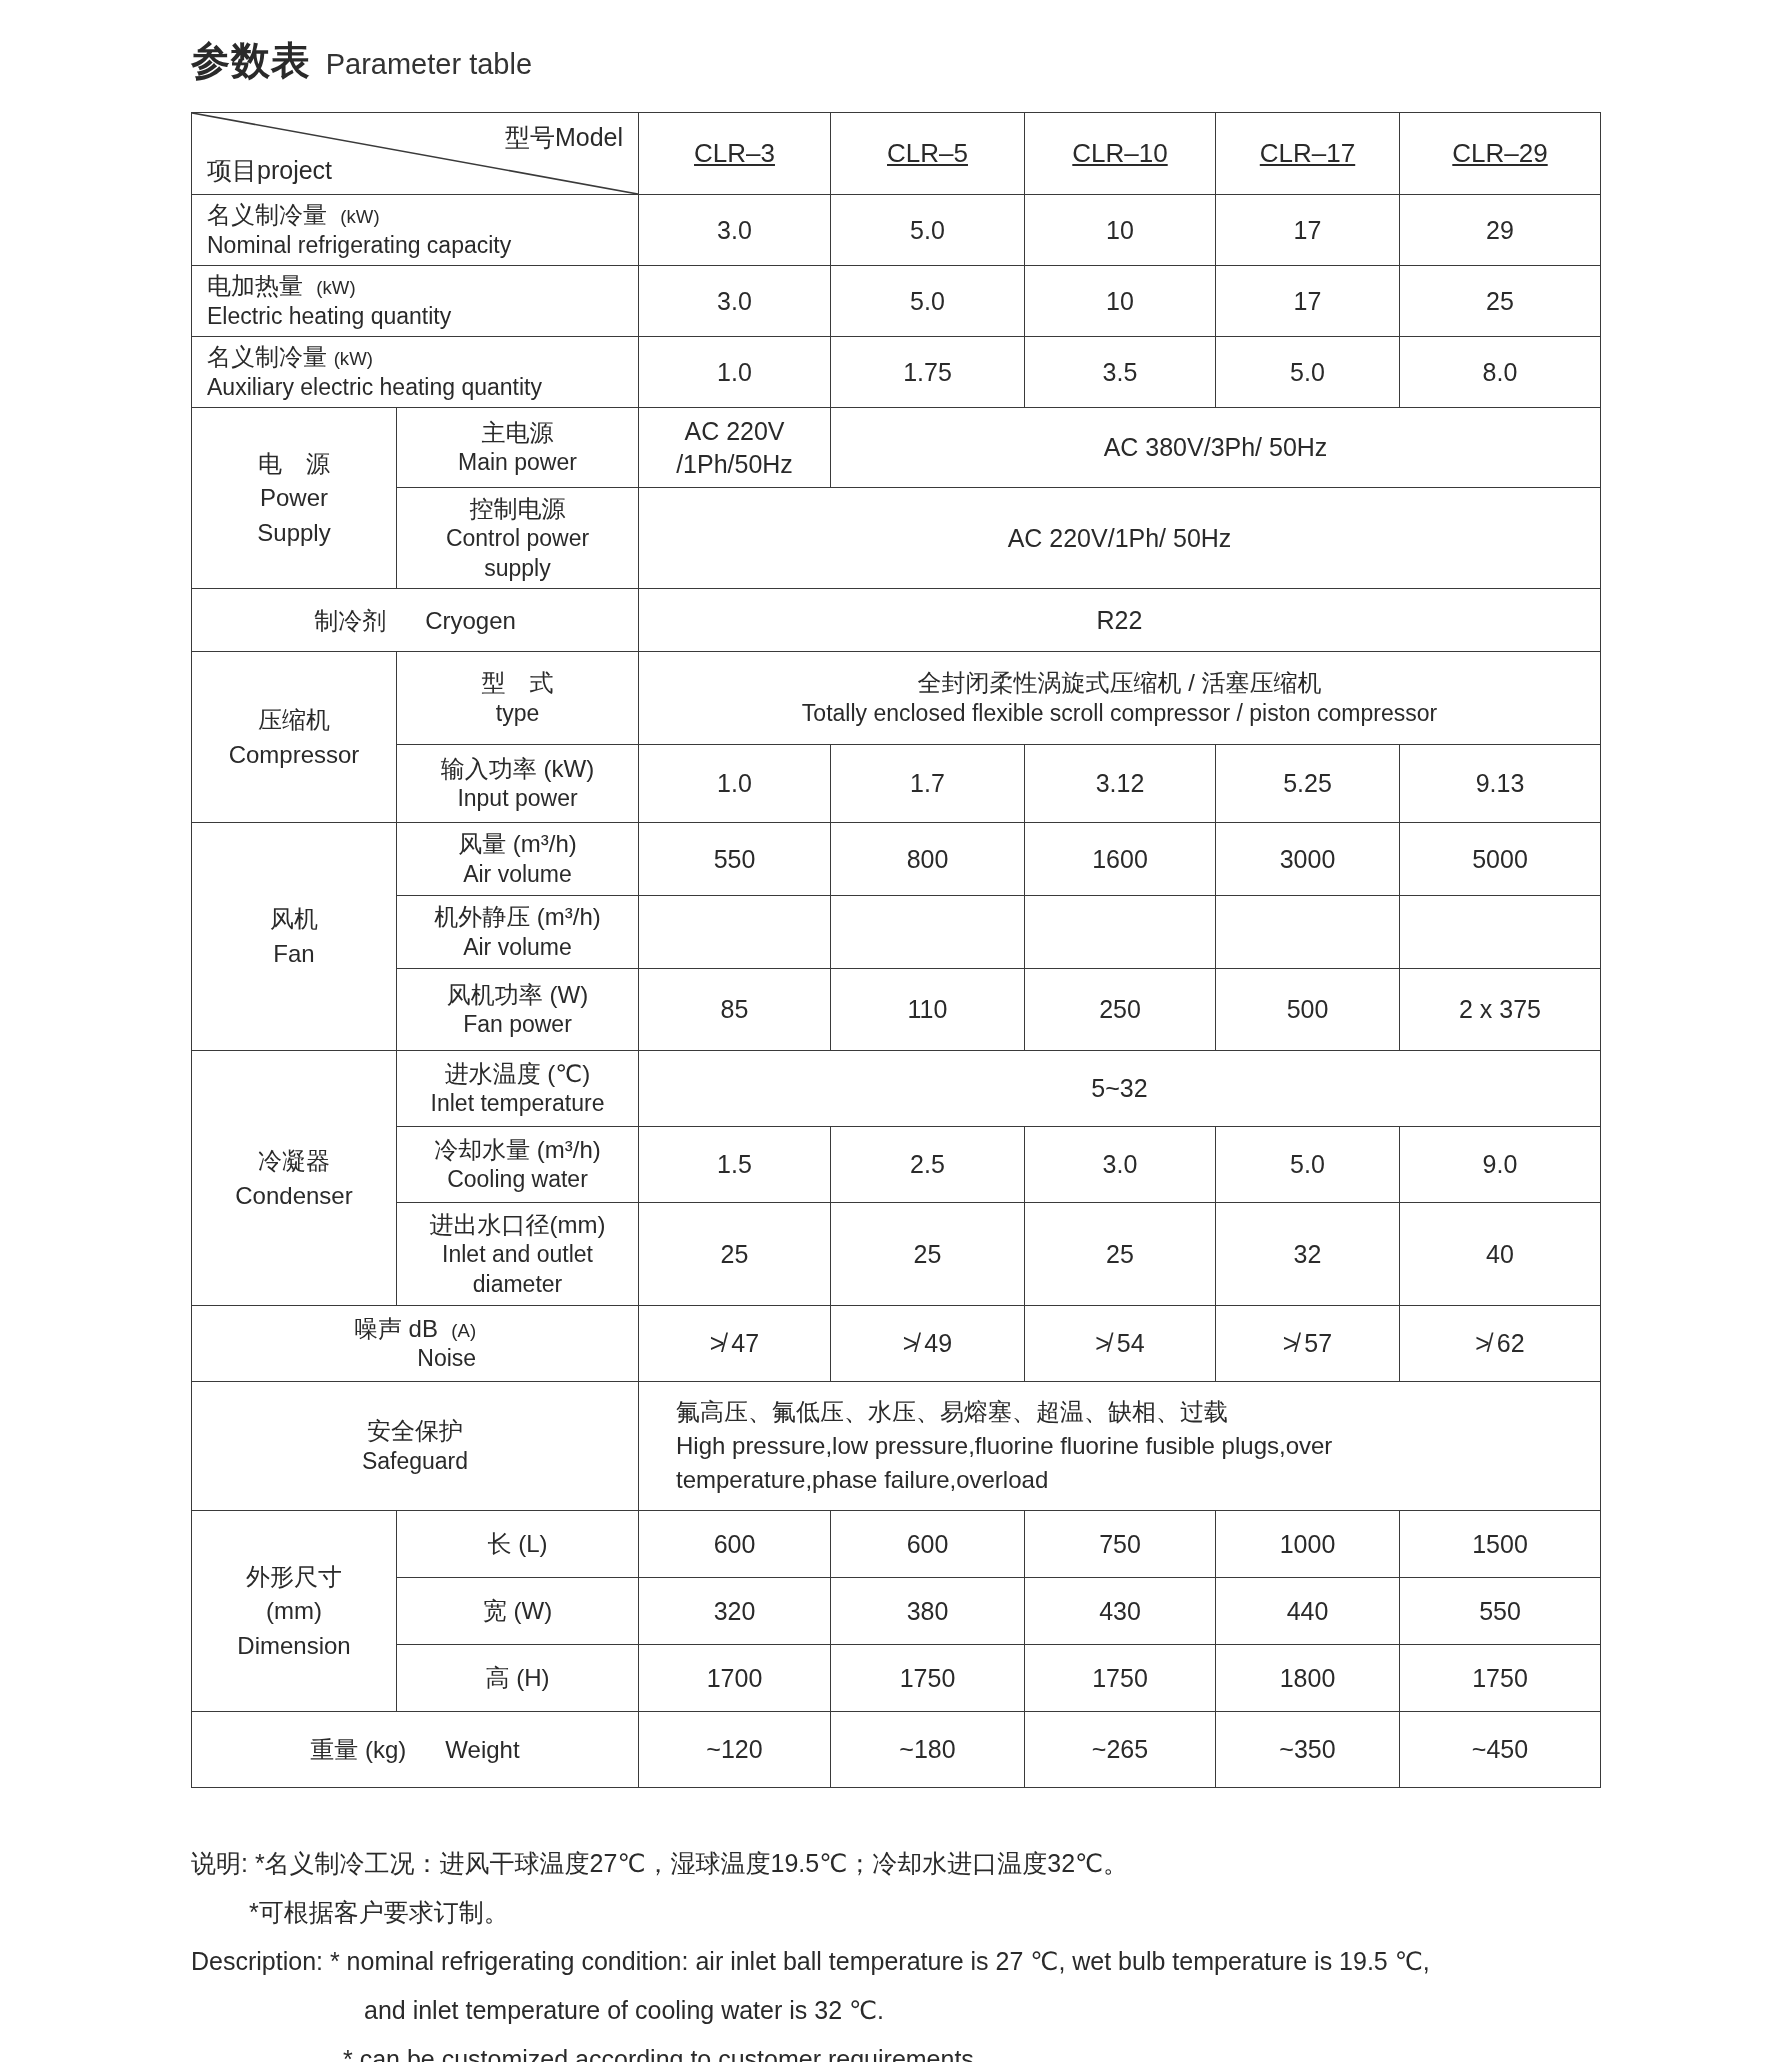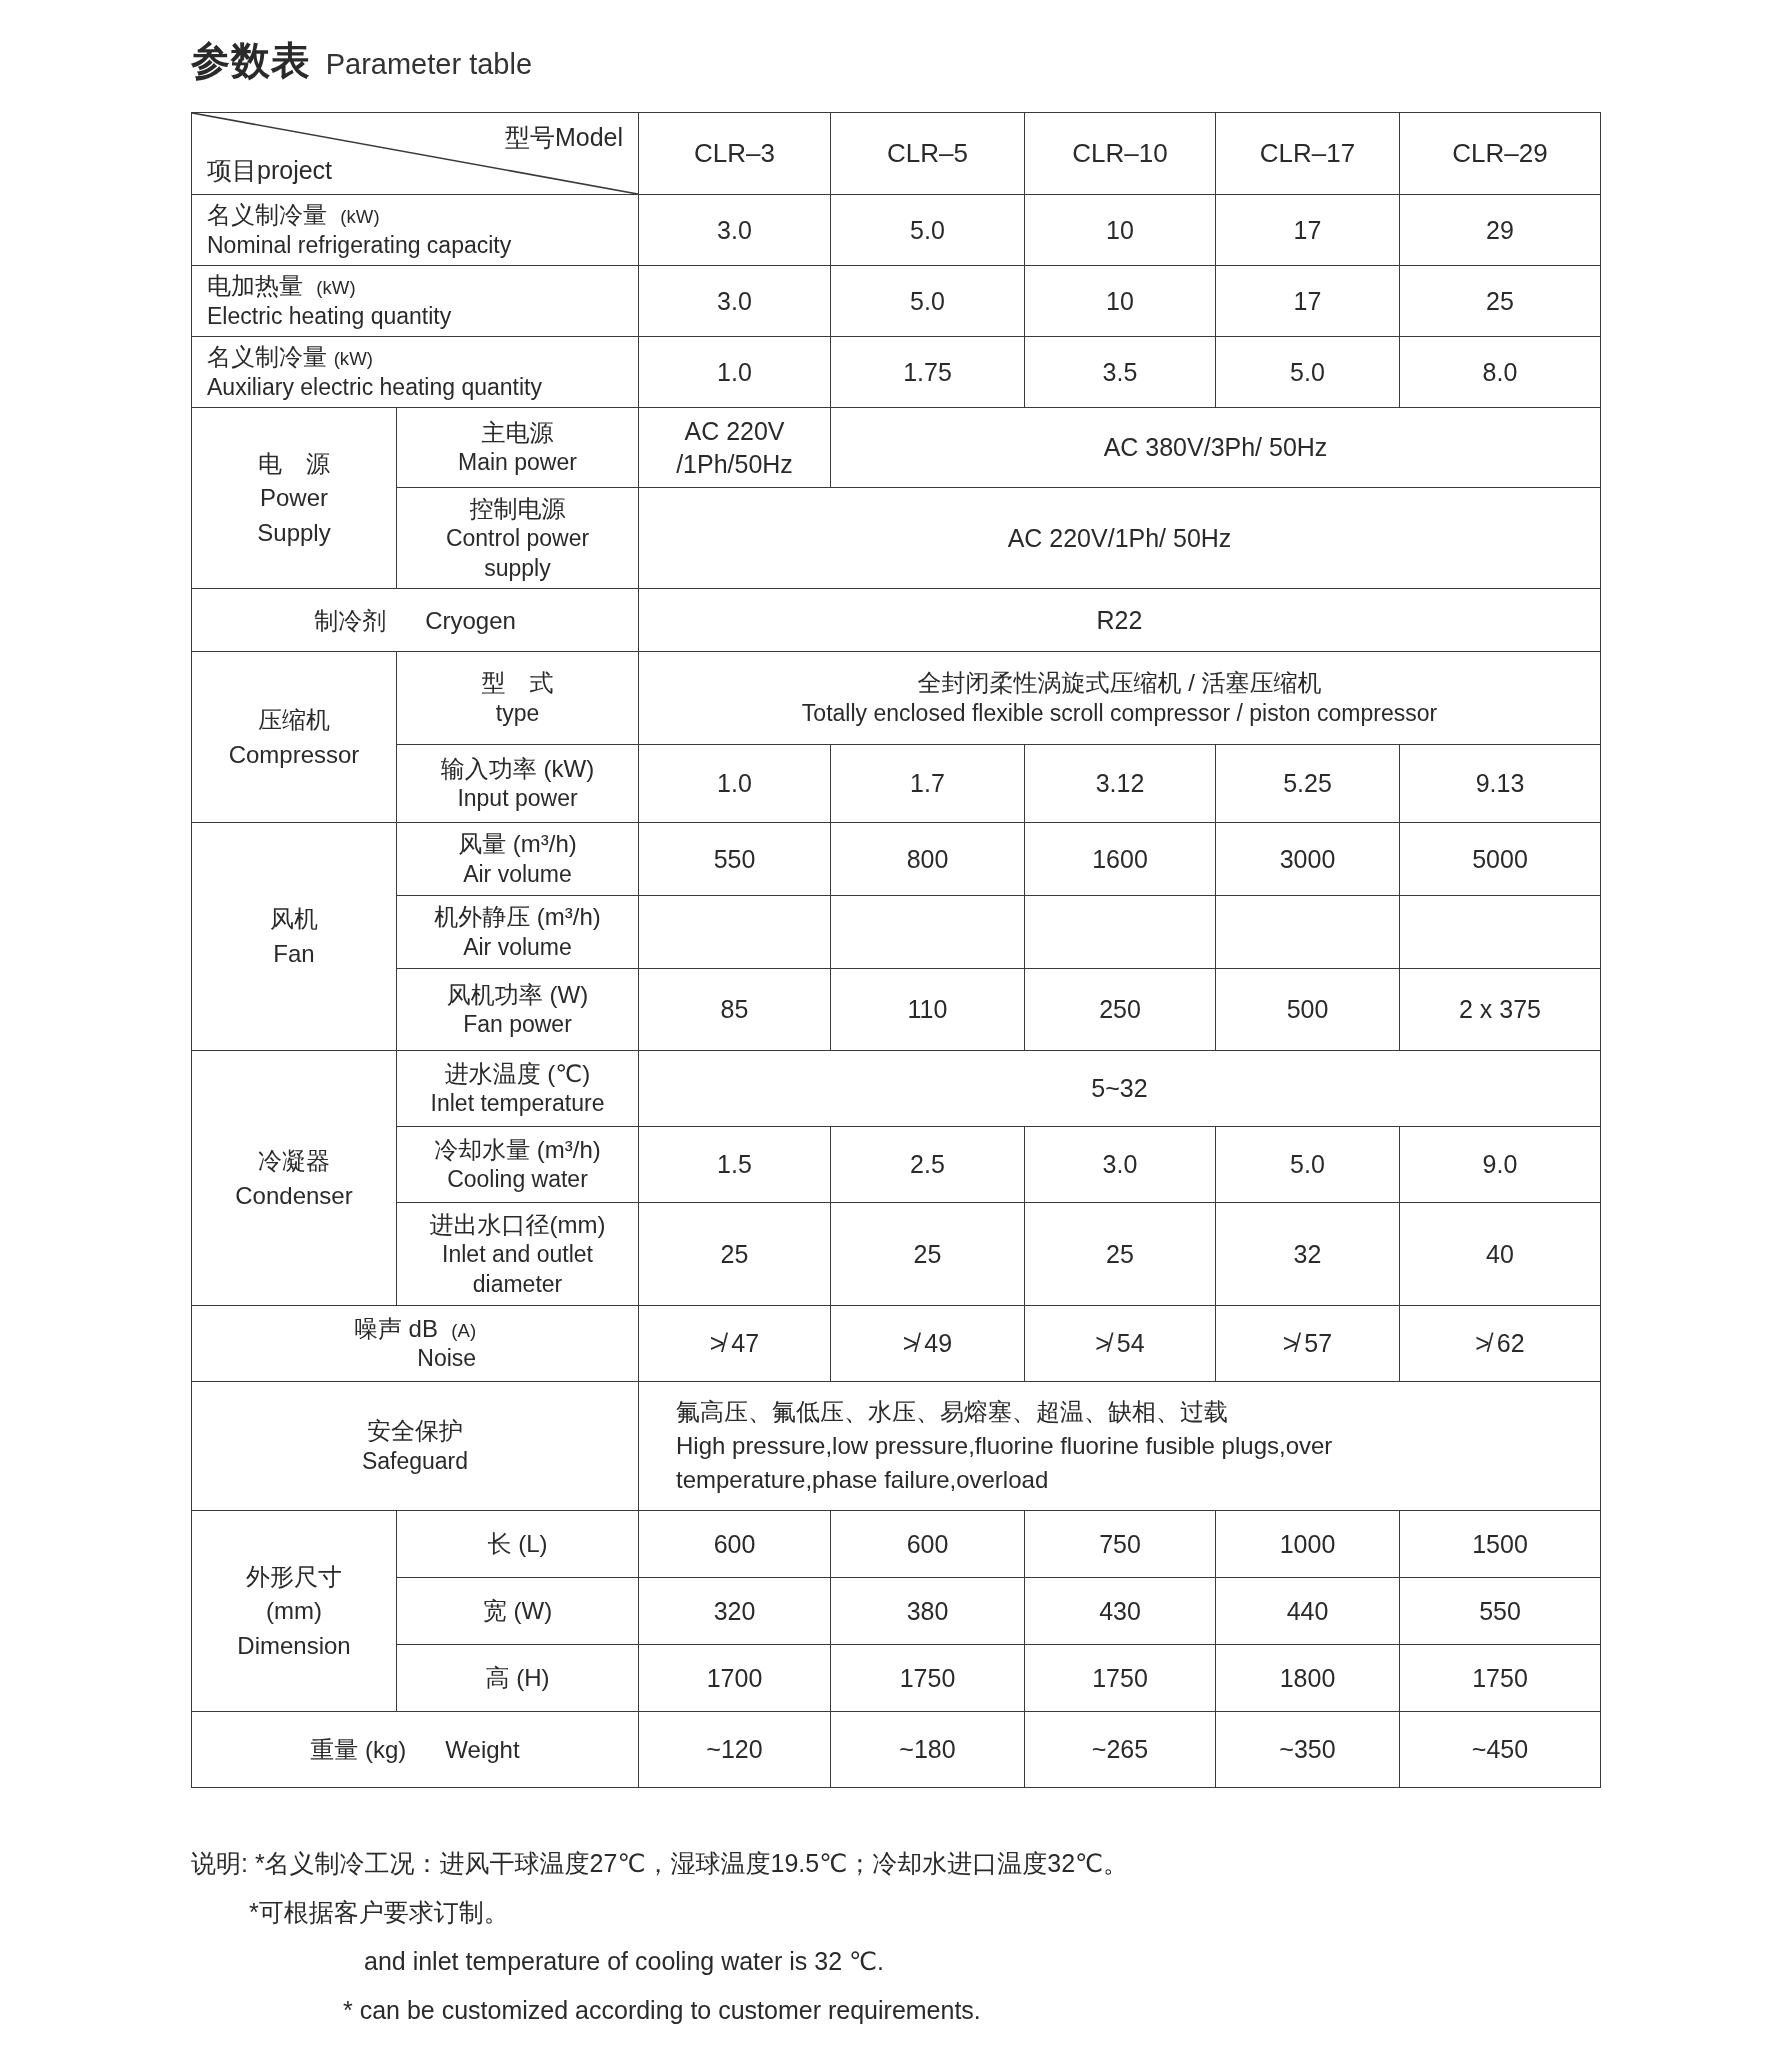--- a/index.html
+++ b/index.html
@@ -21,21 +21,21 @@
     border:1.9px solid #3a3a3a;
     text-align:center;vertical-align:middle;
     padding:0;font-size:25px;line-height:1.3;
     overflow:hidden;
   }
   col.cA{width:205px;} col.cB{width:242px;}
   col.c1{width:192px;} col.c2{width:194px;} col.c3{width:191px;}
   col.c4{width:184px;} col.c5{width:201px;}
 
   
-  .rh-header{height:82px;} .rh-std{height:71px;}
+  .rh-header{height:82px;text-decoration:underline;} .rh-std{height:71px;}
   .rh-main{height:80px;} .rh-ctrl{height:101px;} .rh-cryo{height:63px;}
   .rh-type{height:93px;} .rh-input{height:78px;}
   .rh-air{height:73px;} .rh-stat{height:73px;} .rh-fanp{height:82px;}
   .rh-inlet{height:76px;} .rh-cool{height:76px;} .rh-diam{height:103px;}
   .rh-noise{height:76px;} .rh-safe{height:129px;}
   .rh-dim{height:67px;} .rh-weight{height:76px;}
 
   
   td.corner{position:relative;padding:0;}
   .diag{position:absolute;left:0;top:0;width:100%;height:100%;display:block;}
@@ -350,18 +350,19 @@
       <td class="v">~350</td>
       <td class="v">~450</td>
     </tr>
 
     </tbody>
   </table>
 
   <div class="notes">
     <div class="note n1">说明: *名义制冷工况：进风干球温度27℃，湿球温度19.5℃；冷却水进口温度32℃。</div>
     <div class="note n2">*可根据客户要求订制。</div>
+    <div class="note n3">Description: * nominal refrigerating condition: air inlet ball temperature is 27 ℃,  wet bulb temperature is 19.5 ℃,</div>
     <div class="note n4">and inlet temperature of cooling water is 32 ℃.</div>
     <div class="note n5">* can be customized according to customer requirements.</div>
   </div>
 
 </div>
 
 
 </body></html>

